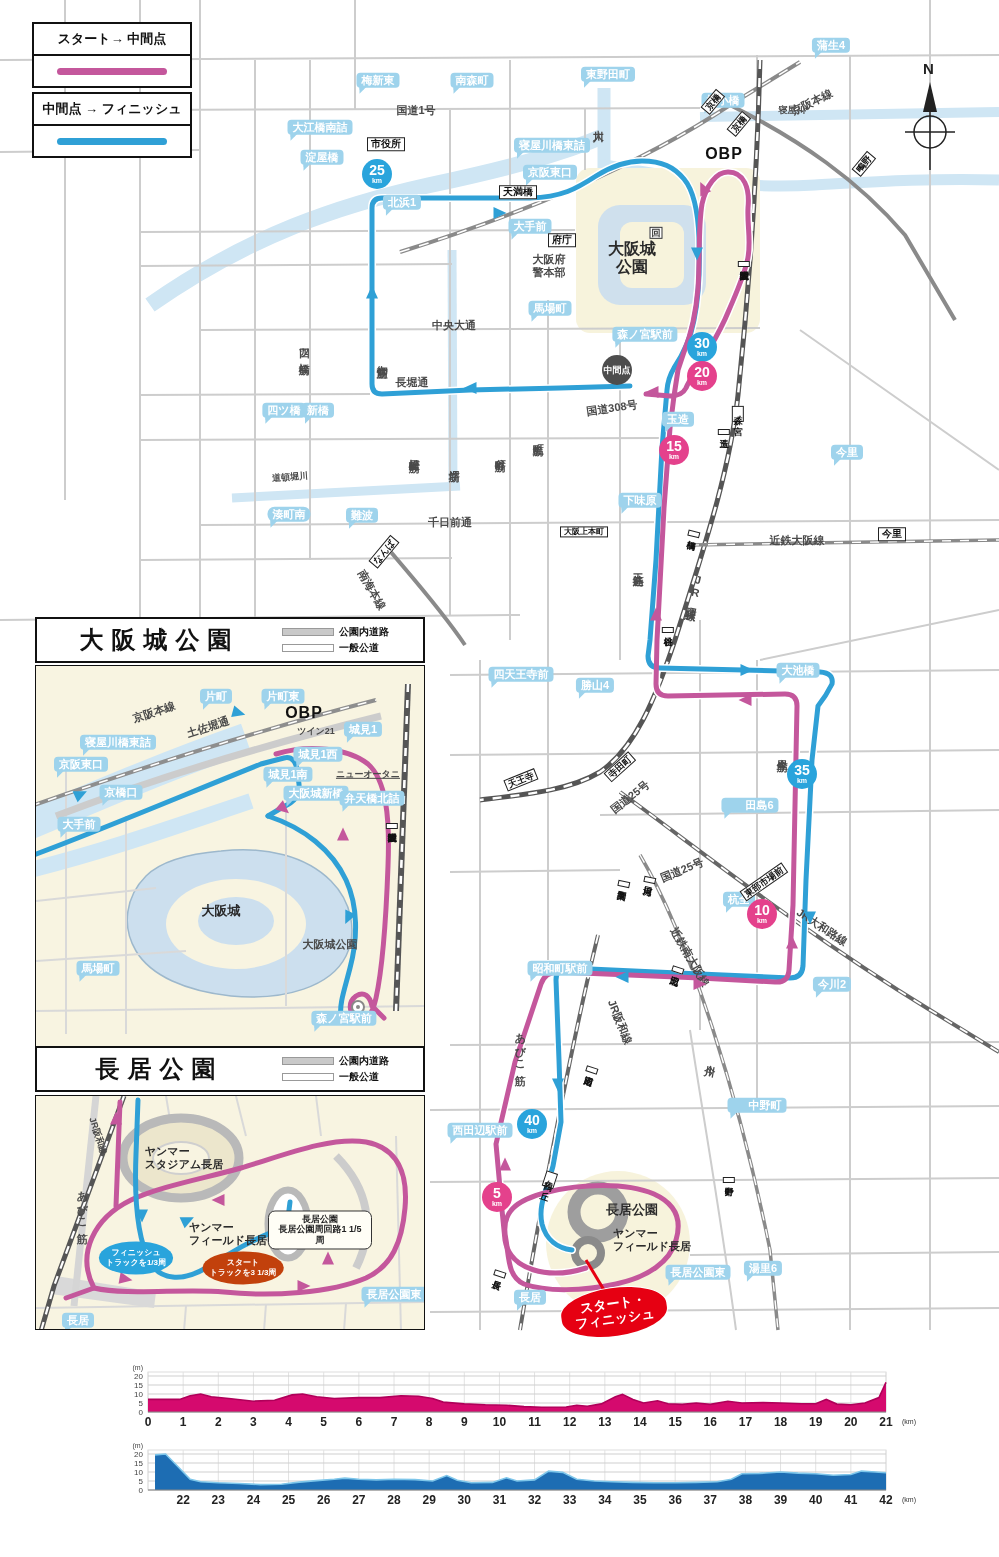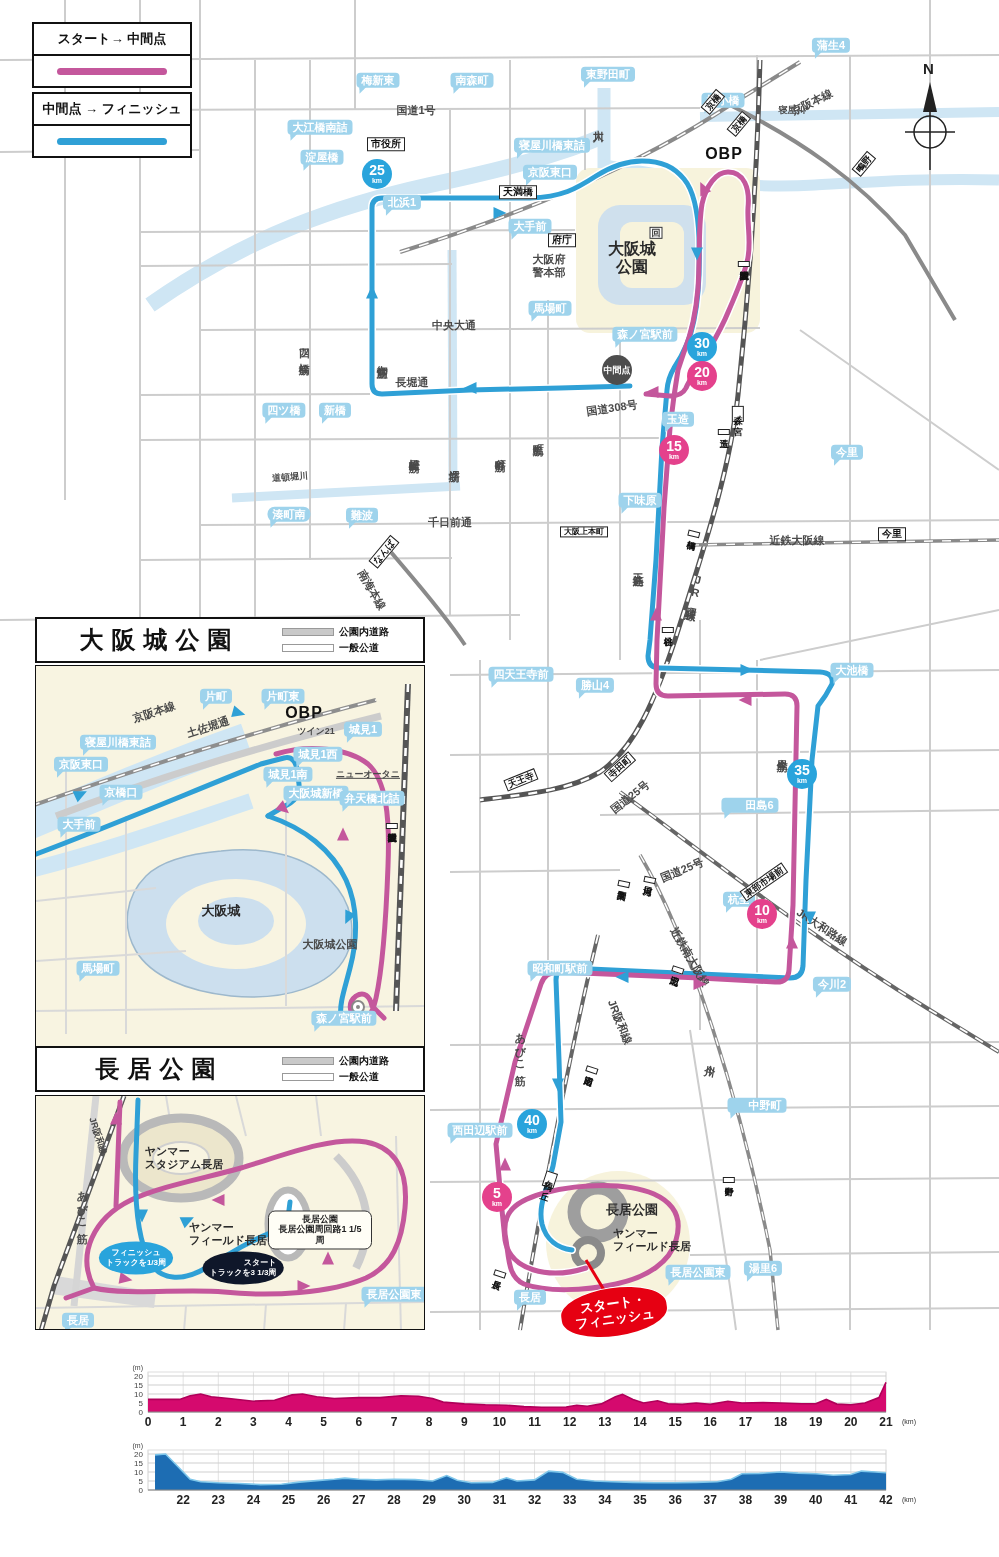--- a/index.html
+++ b/index.html
@@ -32,21 +32,21 @@
   .km .v{font-size:14px;line-height:13px;}
   .km .u{font-size:7px;line-height:7px;}
   .km-blue{background:#29a4dc;}
   .km-pink{background:#e4418c;}
   .km-mid{background:#4d4d4d;font-size:9px;}
   .lbl-sf{background:#e60012;color:#fff;border-radius:50% / 45%;padding:9px 13px;font-size:13px;
       font-weight:bold;text-align:center;z-index:30;box-shadow:0 0 0 1px #fff;}
   .lbl-oval-blue,.lbl-oval-pink{color:#fff;border-radius:50% / 48%;padding:7px 7px;font-size:8px;
       font-weight:bold;text-align:center;z-index:26;line-height:1.2;}
   .lbl-oval-blue{background:#29a4dc;}
-  .lbl-oval-pink{background:#0f172a;text-align:right;}
+  .lbl-oval-pink{background:#c2410c;}
   .lbl-framebox{background:#fffef6;border:1.5px solid #333;border-radius:7px;font-size:9px;
       font-weight:bold;color:#222;padding:3px 7px;text-align:center;z-index:26;}
   .arrow{position:absolute;width:0;height:0;border-top:6px solid transparent;
       border-bottom:6px solid transparent;z-index:24;}
   .arrow-p{border-left:13px solid #c4579c;}
   .arrow-b{border-left:13px solid #2fa0d6;}
   
   .legend-box{position:absolute;left:32px;width:156px;border:2px solid #111;background:#fff;z-index:40;}
   .legend-title{font-size:13px;font-weight:bold;color:#111;text-align:center;padding:6px 2px;
       border-bottom:2px solid #111;}
@@ -212,26 +212,26 @@
       <div class="lbl lbl-blue" style="left: 322px; top: 157px; transform: translate(-50%, -50%);">淀屋橋</div>
       <div class="lbl lbl-blue" style="left: 552px; top: 145px; transform: translate(-50%, -50%);">寝屋川橋東詰</div>
       <div class="lbl lbl-blue" style="left: 550px; top: 172px; transform: translate(-50%, -50%);">京阪東口</div>
       <div class="lbl lbl-blue" style="left: 402px; top: 202px; transform: translate(-50%, -50%);">北浜1</div>
       <div class="lbl lbl-blue" style="left: 530px; top: 226px; transform: translate(-50%, -50%);">大手前</div>
       <div class="lbl lbl-blue" style="left: 550px; top: 308px; transform: translate(-50%, -50%);">馬場町</div>
       <div class="lbl lbl-blue" style="left: 645px; top: 334px; transform: translate(-50%, -50%);">森ノ宮駅前</div>
       <div class="lbl lbl-blue" style="left: 678px; top: 419px; transform: translate(-50%, -50%);">玉造</div>
       <div class="lbl lbl-blue" style="left: 640px; top: 500px; transform: translate(-50%, -50%);">下味原</div>
       <div class="lbl lbl-blue" style="left: 284px; top: 410px; transform: translate(-50%, -50%);">四ツ橋</div>
-      <div class="lbl lbl-blue" style="left: 335px; top: 410px; transform: translate(-50%, -50%);">新橋</div>
+      <div class="lbl lbl-blue" style="left: 318px; top: 410px; transform: translate(-50%, -50%);">新橋</div>
       <div class="lbl lbl-blue" style="left: 289px; top: 514px; transform: translate(-50%, -50%); border-radius: 7px;">湊町南</div>
       <div class="lbl lbl-blue" style="left: 362px; top: 515px; transform: translate(-50%, -50%);">難波</div>
       <div class="lbl lbl-blue" style="left: 521px; top: 674px; transform: translate(-50%, -50%);">四天王寺前</div>
       <div class="lbl lbl-blue" style="left: 595px; top: 685px; transform: translate(-50%, -50%);">勝山4</div>
-      <div class="lbl lbl-blue" style="left: 852px; top: 670px; transform: translate(-50%, -50%);">大池橋</div>
+      <div class="lbl lbl-blue" style="left: 798px; top: 670px; transform: translate(-50%, -50%);">大池橋</div>
       <div class="lbl lbl-blue" style="left: 847px; top: 452px; transform: translate(-50%, -50%);">今里</div>
       <div class="lbl lbl-blue" style="left: 750px; top: 805px; transform: translate(-50%, -50%); padding-left: 24px;">田島6</div>
       <div class="lbl lbl-blue" style="left: 739px; top: 899px; transform: translate(-50%, -50%);">杭全</div>
       <div class="lbl lbl-blue" style="left: 832px; top: 984px; transform: translate(-50%, -50%);">今川2</div>
       <div class="lbl lbl-blue" style="left: 560px; top: 968px; transform: translate(-50%, -50%);">昭和町駅前</div>
       <div class="lbl lbl-blue" style="left: 480px; top: 1130px; transform: translate(-50%, -50%);">西田辺駅前</div>
       <div class="lbl lbl-blue" style="left: 757px; top: 1105px; transform: translate(-50%, -50%); padding-left: 21px;">中野町</div>
       <div class="lbl lbl-blue" style="left: 698px; top: 1272px; transform: translate(-50%, -50%);">長居公園東</div>
       <div class="lbl lbl-blue" style="left: 763px; top: 1268px; transform: translate(-50%, -50%);">湯里6</div>
       <div class="lbl lbl-blue" style="left: 530px; top: 1297px; transform: translate(-50%, -50%);">長居</div>

